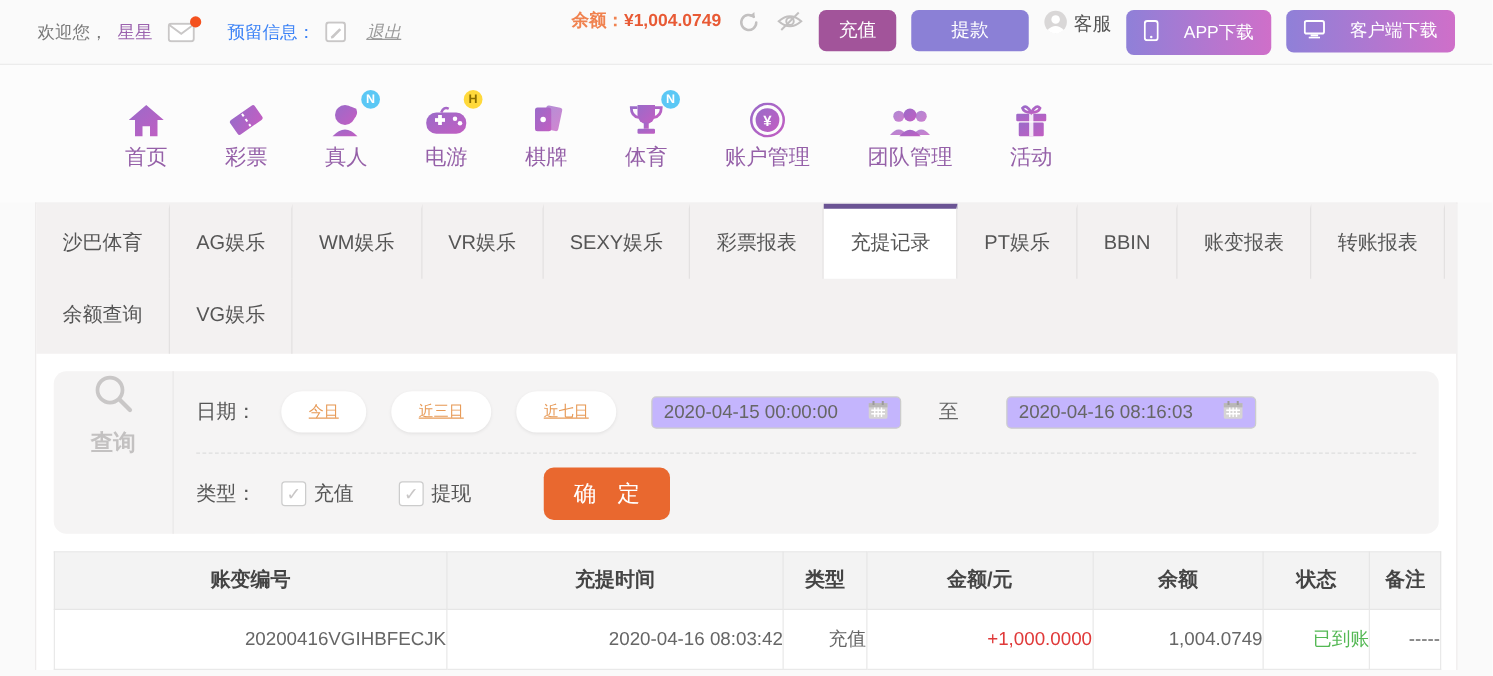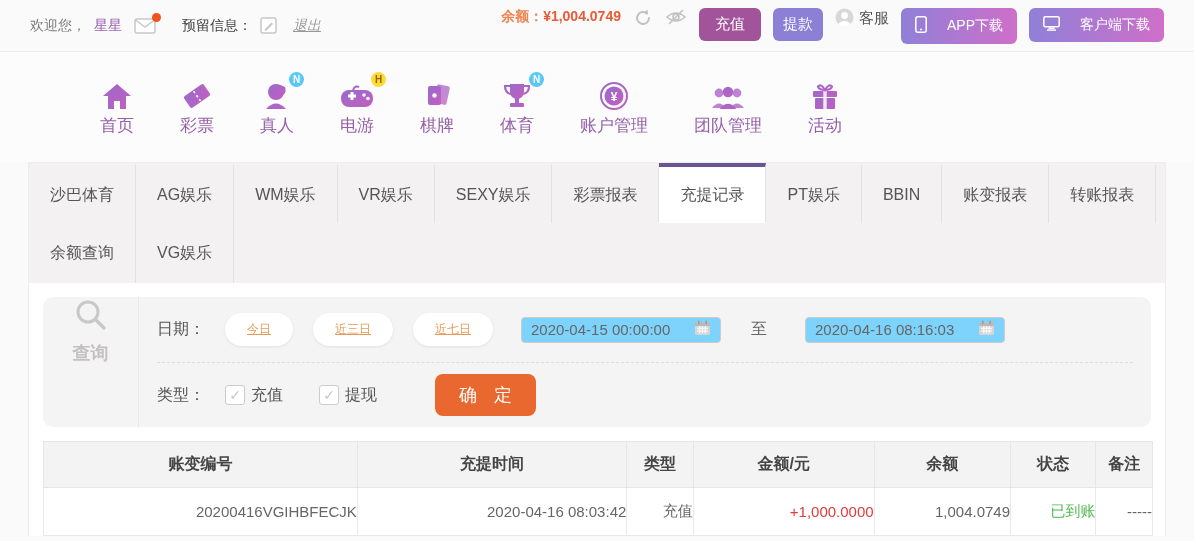--- a/index.html
+++ b/index.html
@@ -7,32 +7,32 @@
   body { font-family:"Liberation Sans","DejaVu Sans",sans-serif; background:#fafafa; color:#555; }
 
   
   .topbar { height:52px; display:flex; align-items:center; padding:0 30px; border-bottom:1px solid #ececec; background:#fafafa; font-size:14px; }
   .topbar-left { display:flex; align-items:center; gap:8px; }
   .welcome { color:#7a7a7a; }
   .username { color:#9b63ae; cursor:pointer; margin-right:4px; }
   .mail-wrap { position:relative; margin-right:18px; cursor:pointer; display:inline-flex; }
   .mail-wrap svg { display:block; }
   .mail-dot { position:absolute; right:-5px; top:-5px; width:9px; height:9px; border-radius:50%; background:#f4511e; }
-  .reserved { color:#404040; }
+  .reserved { color:#3b82f6; }
   .edit-ic { display:inline-flex; cursor:pointer; }
   .logout { color:#999; font-style:italic; text-decoration:underline; cursor:pointer; margin-left:8px; }
 
   .topbar-right { margin-left:auto; display:flex; align-items:flex-start; gap:12px; }
   .balance { white-space:nowrap; }
   .balance .bal-label { color:#f0824f; font-weight:bold; }
   .balance .bal-val { color:#e85a35; font-weight:bold; }
   .tb-ic { display:inline-flex; cursor:pointer; }
   .btn { border:none; color:#fff; font-size:15px; border-radius:6px; cursor:pointer; font-family:inherit; }
   .btn-recharge { background:#a2549a; padding:7px 16px; }
-  .btn-withdraw { background:#8b80d6; padding:7px 10px; }
+  .btn-withdraw { background:#8b80d6; padding:7px 32px; }
   .service { display:flex; align-items:center; gap:5px; color:#555; font-size:15px; cursor:pointer; }
   .btn-grad { background:linear-gradient(90deg,#8f80d8,#cf6fc9); display:inline-flex; align-items:center; gap:20px; padding:8px 14px; font-size:14px; }
 
   
   .header { height:110px; background:#fcfcfc; display:flex; align-items:center; padding:0 40px; }
   .logo { display:flex; align-items:center; gap:10px; cursor:pointer; }
   .logo-text { font-size:46px; font-weight:bold; background:linear-gradient(135deg,#8a77d8,#c45fc0); -webkit-background-clip:text; background-clip:text; color:transparent; letter-spacing:2px; }
   .nav { display:flex; align-items:flex-end; margin-left:60px; gap:46px; }
   .nav-item { display:flex; flex-direction:column; align-items:center; gap:4px; cursor:pointer; position:relative; }
   .nav-item .nav-label { color:#9560a8; font-size:17px; white-space:nowrap; }
@@ -52,21 +52,21 @@
   .tab-row2 .tab { border-top:none; line-height:60px; }
 
   
   .filter { margin:14px; background:#f5f4f4; border-radius:10px; display:flex; height:130px; }
   .query-block { width:96px; display:flex; flex-direction:column; align-items:center; justify-content:flex-start; gap:4px; border-right:1px solid #e9e7e7; }
   .query-label { color:#c3c1c1; font-size:18px; font-weight:bold; }
   .filter-body { flex:1; display:flex; flex-direction:column; padding:0 18px; }
   .filter-row { display:flex; align-items:center; height:65px; gap:20px; font-size:16px; color:#555; }
   .filter-row + .filter-row { border-top:1px dashed #ddd; }
   .pill { background:#fff; border:none; border-radius:17px; padding:8px 22px; color:#e79a57; font-size:12px; cursor:pointer; box-shadow:0 1px 3px rgba(0,0,0,.08); font-family:inherit;text-decoration:underline; }
-  .datebox { background:#7dd3fc; border:1px solid #ccc; border-radius:4px; height:26px; width:200px; display:flex; align-items:center; justify-content:space-between; padding:0 9px; color:#666; font-size:15px; cursor:pointer; margin-left:8px; }
+  .datebox { background:#c4b5fd; border:1px solid #ccc; border-radius:4px; height:26px; width:200px; display:flex; align-items:center; justify-content:space-between; padding:0 9px; color:#666; font-size:15px; cursor:pointer; margin-left:8px; }
   .to-label { margin:0 10px; color:#666; }
   .chk-wrap { display:flex; align-items:center; gap:6px; cursor:pointer; margin-right:16px; }
   .chk { width:20px; height:20px; background:#fff; border:1px solid #ccc; border-radius:3px; display:flex; align-items:center; justify-content:center; color:#c9c7c7; font-size:14px; }
   .btn-submit { background:#e9682f; border:none; border-radius:8px; color:#fff; font-size:18px; letter-spacing:6px; padding:9px 18px 9px 24px; margin-left:22px; cursor:pointer; font-family:inherit; }
 
   
   table { width:1110px; margin:8px 14px 0; border-collapse:collapse; table-layout:fixed; }
   th { background:#f3f3f3; font-size:16px; color:#444; font-weight:bold; height:46px; border:1px solid #e6e6e6; }
   td { background:#fff; font-size:15px; color:#666; height:48px; text-align:right; border:1px solid #e9e9e9; }
   td.amount { color:#e03a3a; }

